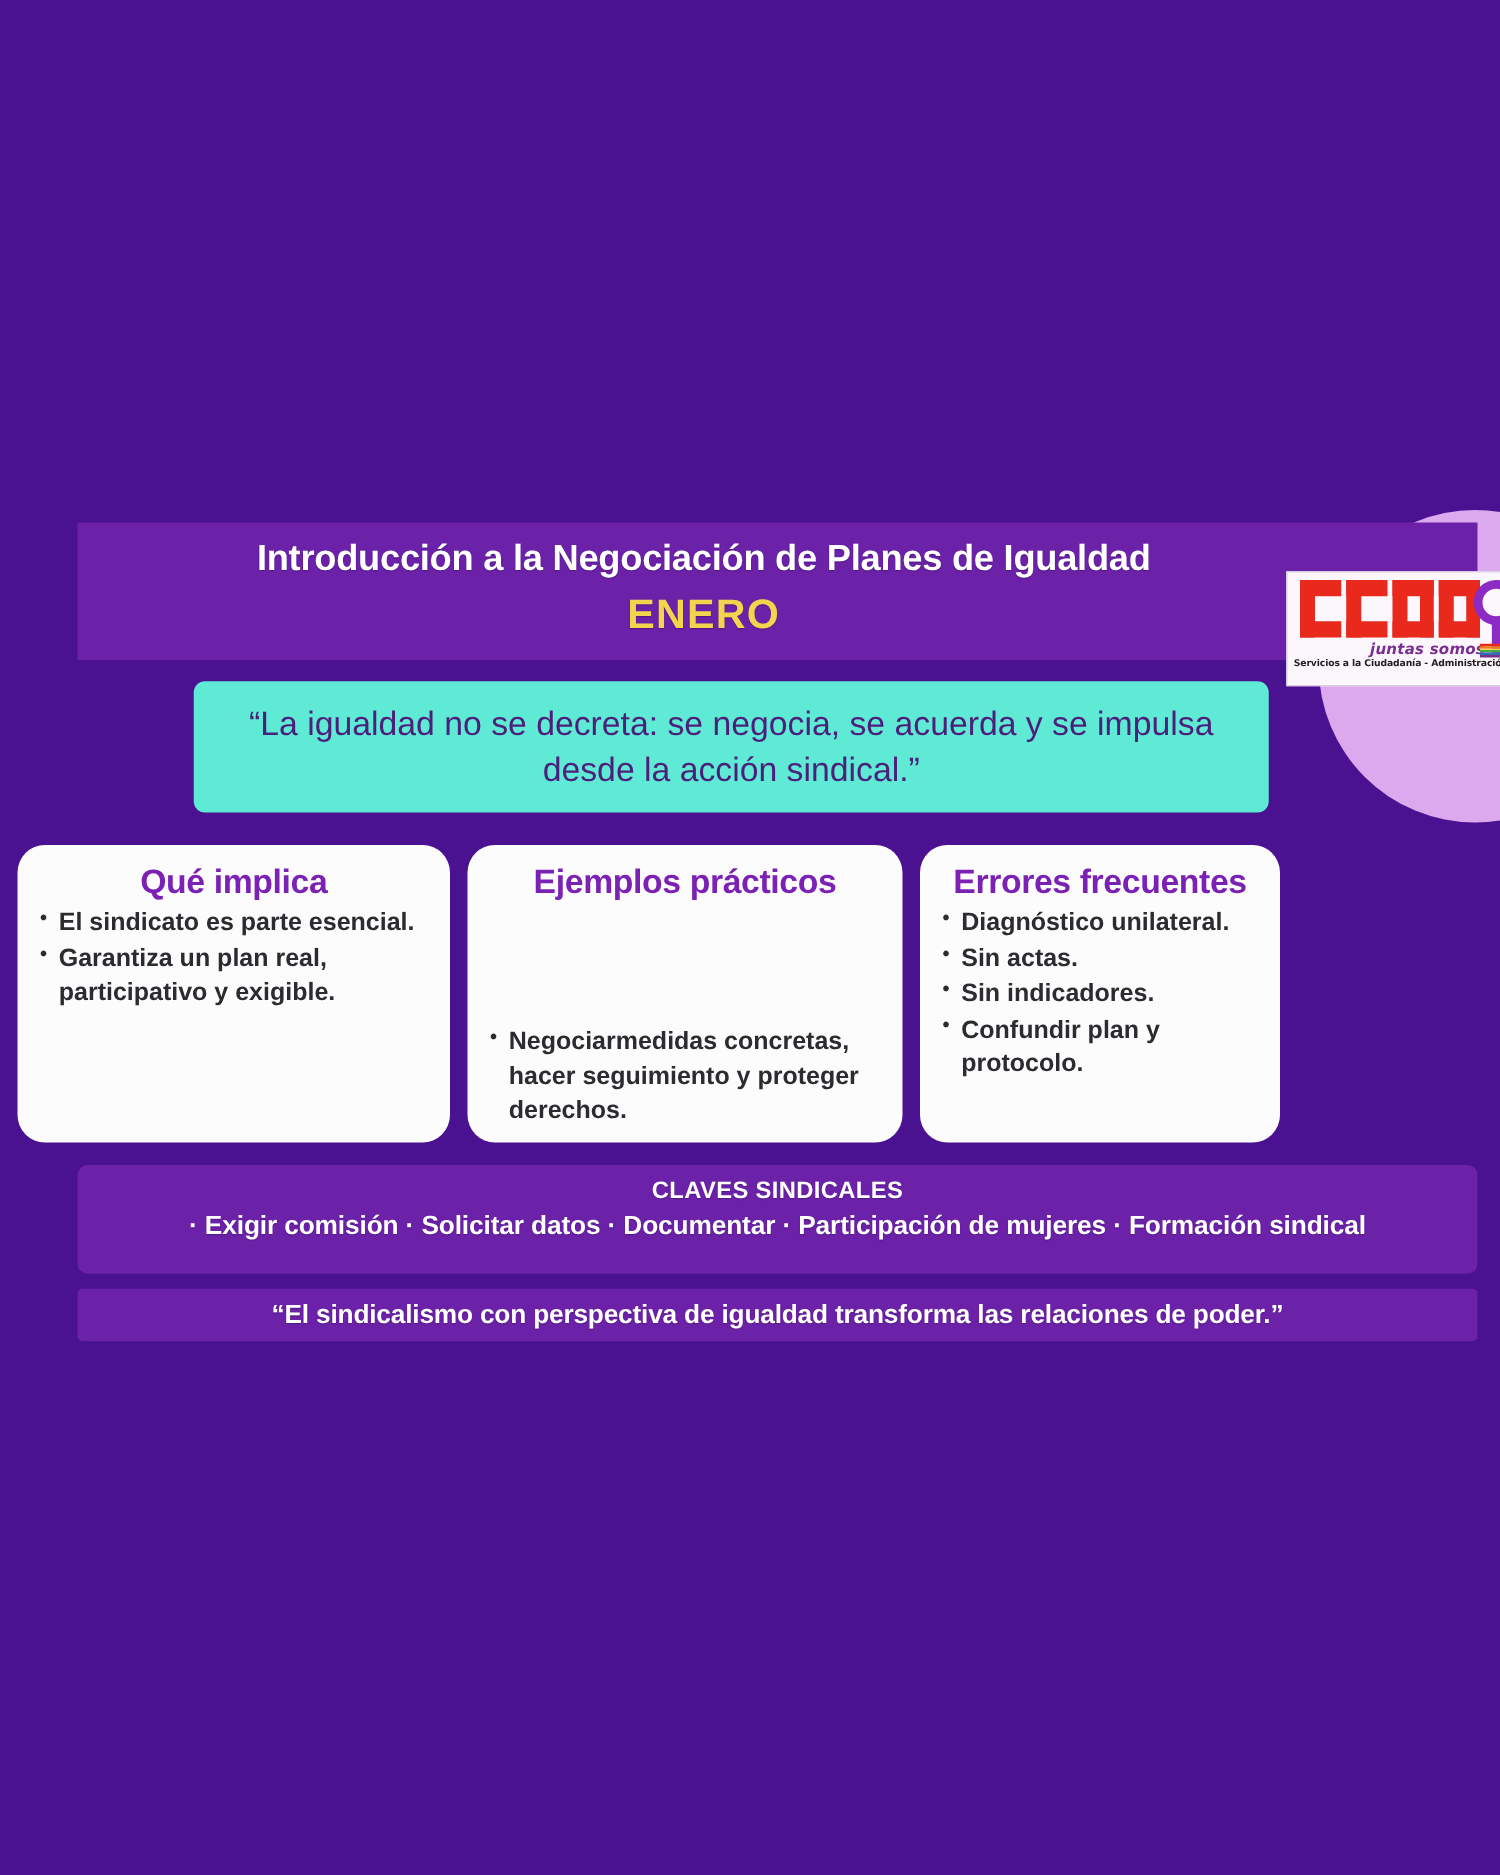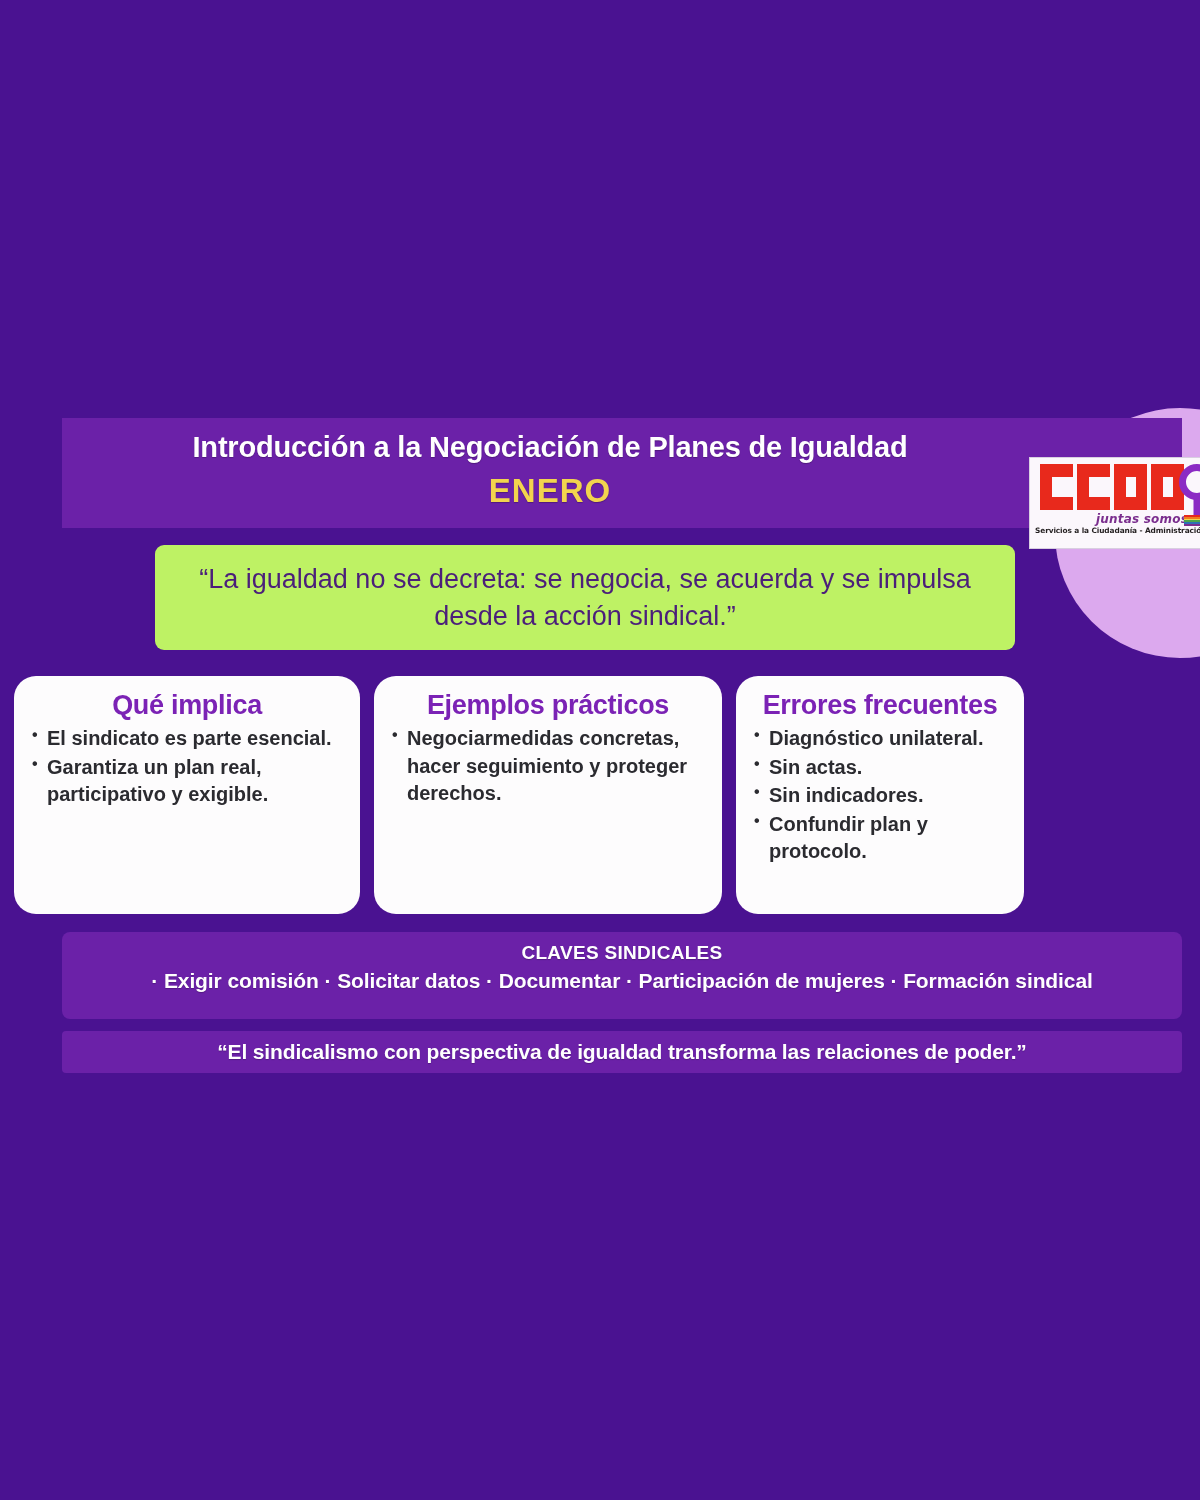--- a/index.html
+++ b/index.html
@@ -57,59 +57,60 @@
     font-size:7.4px; font-weight:bold; color:#231f20;
     text-align:center; letter-spacing:-0.1px; white-space:nowrap;
   }
 
   
   .header{
     position:absolute; left:62px; top:418px;
     width:1120px; height:110px;
     background:#6B21A8; z-index:2;
     padding-top:13px;
+    padding-left:13px;
   }
   .header h1{
     font-size:29px; font-weight:bold; color:#ffffff;
     text-align:center; letter-spacing:-0.2px;
     width:960px; margin-left:8px;
     text-shadow:0 1px 1px rgba(0,0,0,.25);
   }
   .header .month{
     margin-top:8px; width:960px; margin-left:8px;
     text-align:center; font-size:33px; font-weight:bold;
     color:#F2D44E; letter-spacing:1px;
     text-shadow:0 1px 1px rgba(0,0,0,.25);
   }
 
   
   .quote-box{
     position:absolute; left:155px; top:545px;
     width:860px; height:105px;
-    background:#bef264; border-radius:9px; z-index:2;
+    background:#5eead4; border-radius:9px; z-index:2;
     display:flex; align-items:center; justify-content:center;
   }
   .quote-box p{
     font-size:27px; color:#4B1F7A; text-align:center;
     line-height:1.35; font-weight:400; padding:0 30px;
   }
 
   
   .cards{
     position:absolute; left:14px; top:676px;
     width:1074px; height:238px;
     display:flex; gap:14px; z-index:2;
   }
   .card{
     background:#FDFCFD; border-radius:22px;
     padding:14px 16px 10px 16px;
     display:flex; flex-direction:column;
   }
   .card.c1{ width:346px; }
-  .card.c2{ width:348px; }
+  .card.c2{ width:348px;justify-content:space-between; }
   .card.c3{ width:288px; }
   .card h2{
     font-size:27px; font-weight:bold; color:#7B22B5;
     text-align:center; margin-bottom:4px; letter-spacing:-0.3px;
   }
   .card ul{ list-style:none; }
   .card li{
     position:relative; padding-left:17px;
     font-size:20px; font-weight:600; color:#2B2B30;
     line-height:1.38; margin-bottom:1px;

